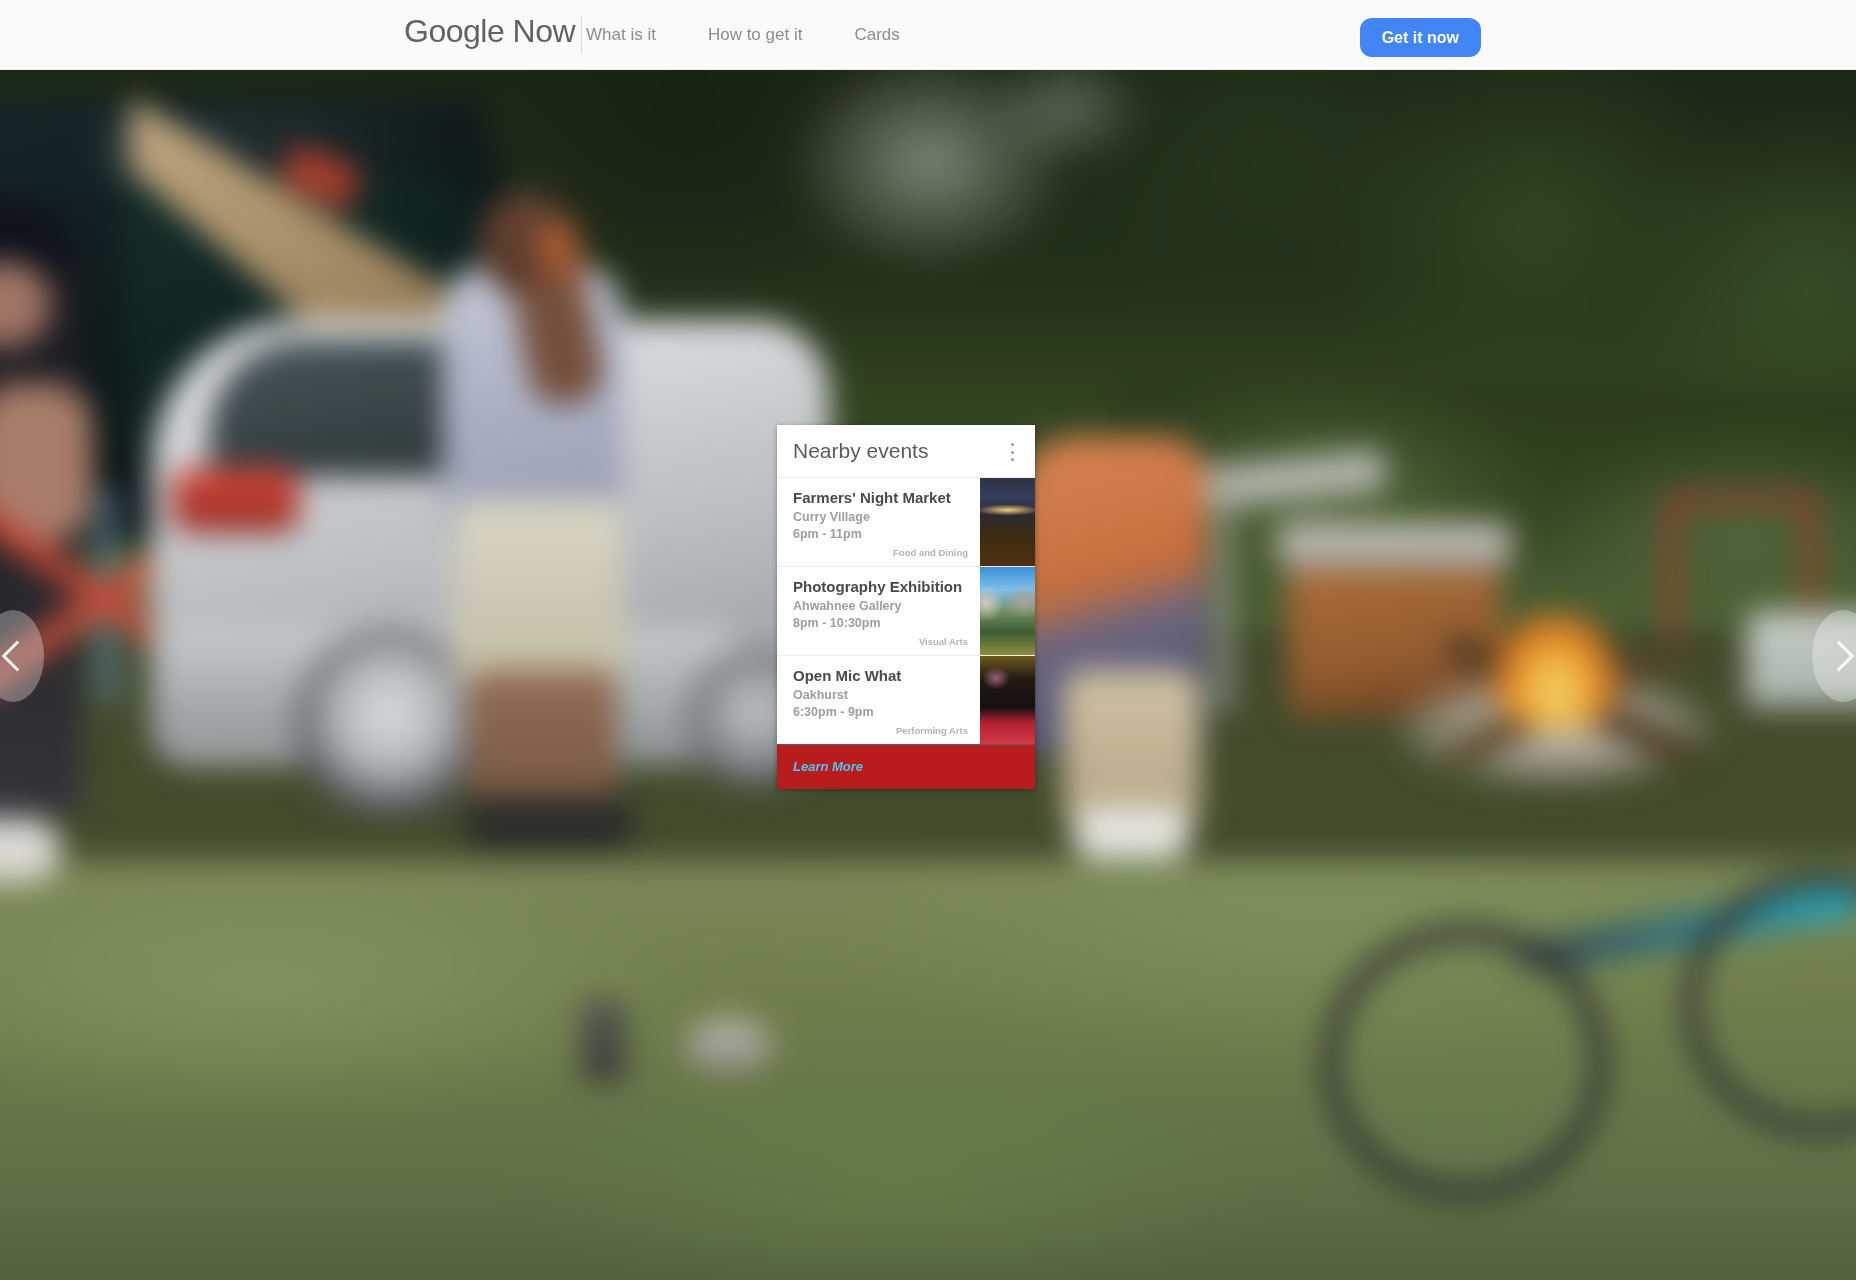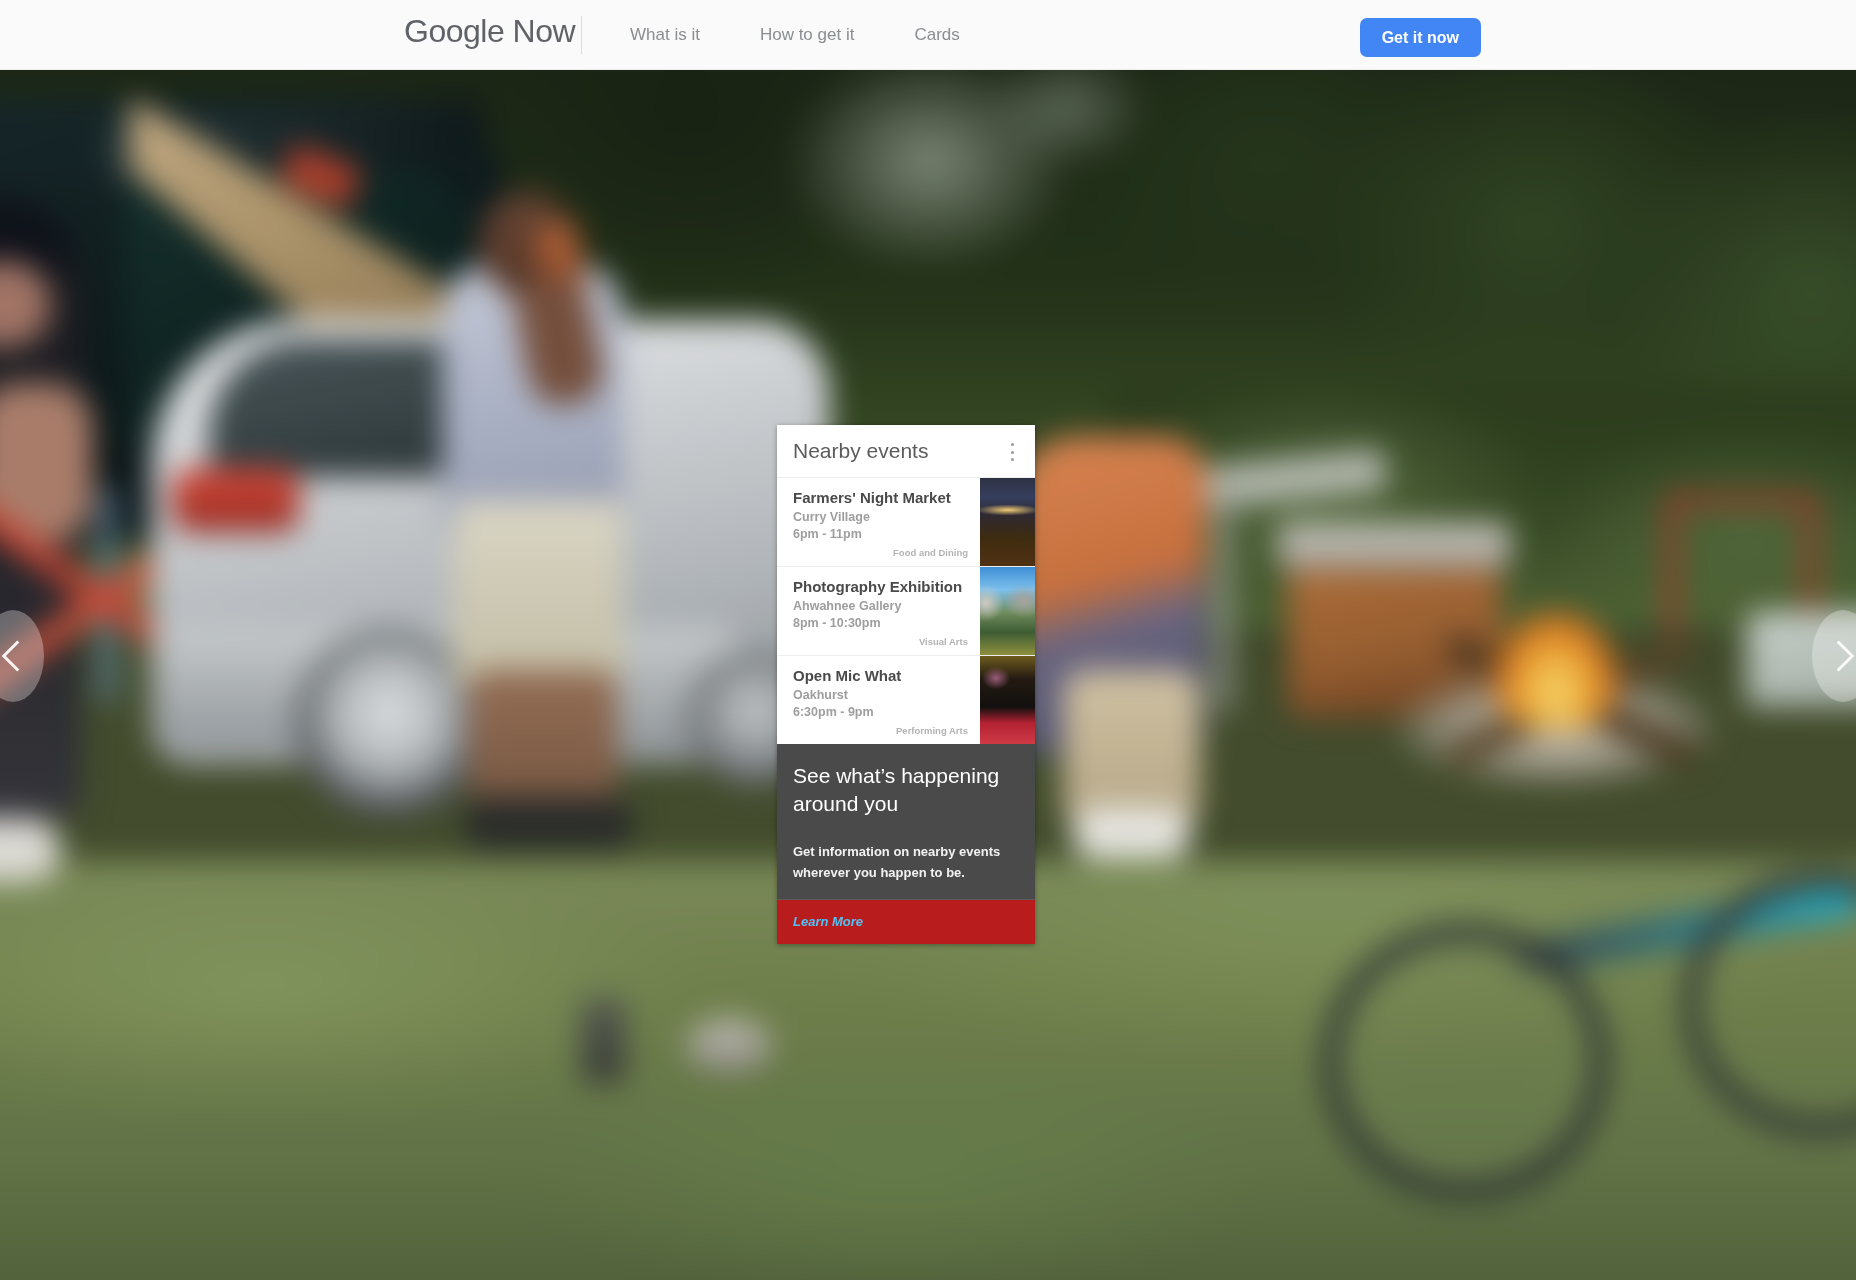--- a/index.html
+++ b/index.html
@@ -20,30 +20,30 @@
   #brand {
     position:absolute; left:404px; top:13px;
     font-size:32px; color:#5f6368; letter-spacing:-0.5px;
     white-space:nowrap; font-weight:400;
   }
   #brand .g-now { color:#5f6368; }
   #nav-divider {
     position:absolute; left:581px; top:16px;
     width:1px; height:38px; background:#dcdcdc;
   }
-  #nav { position:absolute; left:608px; top:25px; display:flex; gap:16px;align-items:center; }
+  #nav { position:absolute; left:564px; top:25px; display:flex; gap:8px;align-items:center; }
   #nav .nav-item {
     font-size:17px; color:#8a8d91; text-decoration:none;
     padding:0 22px; white-space:nowrap; cursor:pointer;
   }
   #get-it-now {
     position:absolute; right:375px; top:18px;
     background:#4285f4; color:#ffffff;
     font-size:16px; font-weight:bold;
-    padding:10px 22px; border:none; border-radius:7px;
+    padding:10px 22px; border:none; border-radius:12px;
     cursor:pointer; line-height:1.2;
   }
 
   
   #hero {
     position:absolute; top:70px; left:0; width:1856px; height:1210px;
     overflow:hidden; background:#46502f;
   }
   #bg-photo {
     position:absolute; inset:0;
@@ -471,24 +471,20 @@
       <div class="event-info">
         <div class="event-title">Open Mic What</div>
         <div class="event-place">Oakhurst</div>
         <div class="event-time">6:30pm - 9pm</div>
         <div class="event-cat">Performing Arts</div>
       </div>
       <div class="event-thumb thumb-mic"></div>
     </div>
   </div>
 
-  <div id="card-promo">
-    <div id="promo-head">See what’s happening around you</div>
-    <div id="promo-body">Get information on nearby events wherever you happen to be.</div>
-  </div>
   <div id="card-foot">
     <a id="learn-more">Learn More</a>
   </div>
 </div>
 
 <div id="header">
   <div id="brand">
     <span>Google</span><span class="g-now"> Now</span>
   </div>
   <div id="nav-divider"></div>

